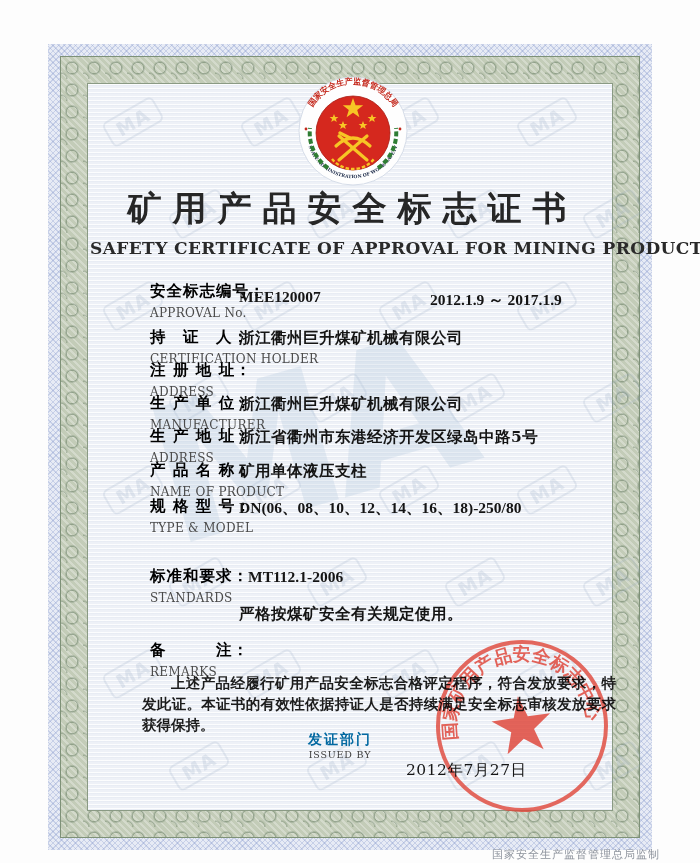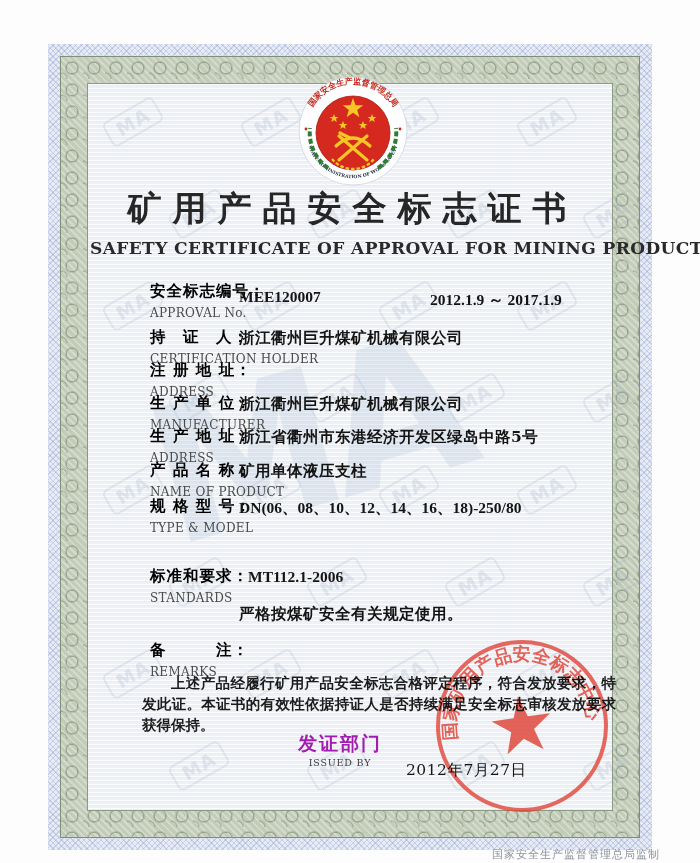--- a/index.html
+++ b/index.html
@@ -41,21 +41,21 @@
   .title-en{position:absolute;left:90px;top:238px;width:525px;text-align:center;
     font-size:17px;font-weight:bold;letter-spacing:.4px;color:#2a2a2a;white-space:nowrap;}
   .lbl{position:absolute;white-space:nowrap;}
   .lbl .cn{font-size:15.5px;font-weight:bold;color:#000000;letter-spacing:1px;}
   .lbl .en{display:block;font-size:12px;color:#4a4a4a;margin-top:4px;letter-spacing:.3px;}
   .val{position:absolute;font-size:15.5px;font-weight:600;color:#141414;white-space:nowrap;letter-spacing:.5px;}
   .val.mono{font-family:Liberation Serif, serif;font-weight:600;letter-spacing:0;}
   .declaration{position:absolute;left:142px;top:672px;width:474px;font-size:14.5px;
     font-weight:600;color:#1c1c1c;line-height:21px;text-indent:2em;text-align:justify;}
   .issued{position:absolute;left:280px;top:731px;width:120px;text-align:center;}
-  .issued .cn{font-size:19px;font-weight:bold;letter-spacing:2px;color:#a21caf;}
+  .issued .cn{font-size:14px;font-weight:bold;letter-spacing:2px;color:#0369a1;}
   .issued .en{font-size:9.5px;color:#3d3d3d;letter-spacing:.8px;}
   .issue-date{position:absolute;left:406px;top:760px;font-size:15.5px;font-weight:normal;color:#161616;letter-spacing:.5px;}
   .stamp{position:absolute;left:426px;top:634px;z-index:3;mix-blend-mode:multiply;opacity:.92;}
   .footer-note{position:absolute;left:492px;top:847px;z-index:2;font-size:11px;color:#8b919b;letter-spacing:1px;white-space:nowrap;}
 </style>
 </head>
 <body>
 
 <div class="page">
 

